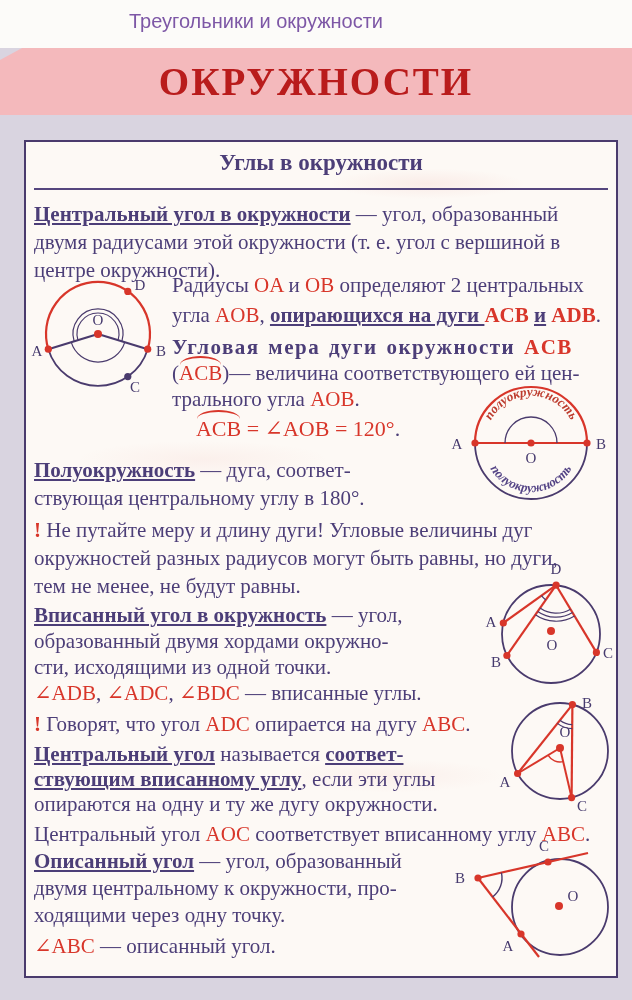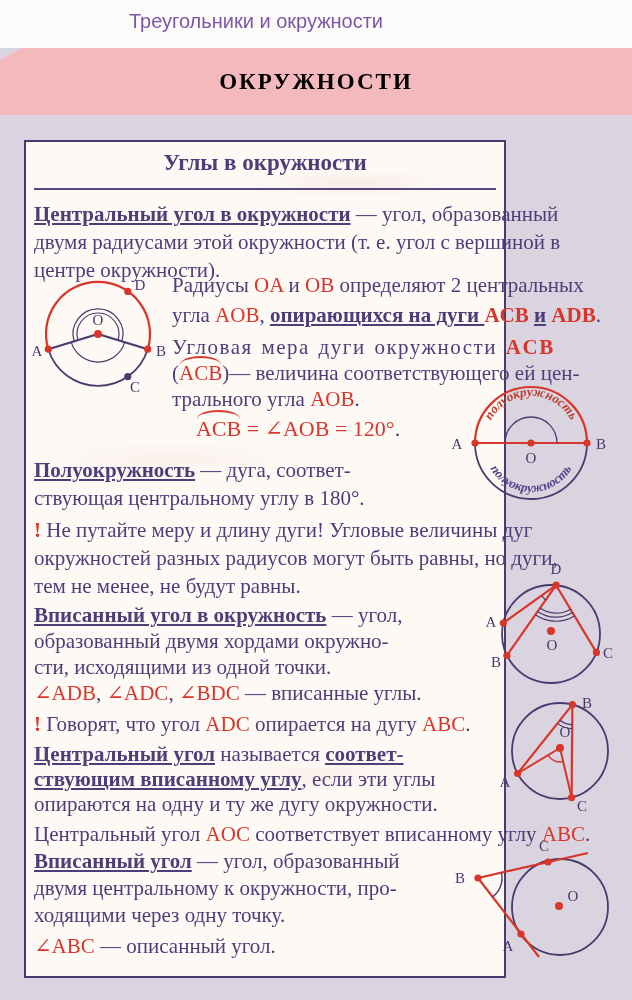--- a/index.html
+++ b/index.html
@@ -4,39 +4,39 @@
 <style>
   html,body{margin:0;padding:0;}
   .page{position:relative;width:632px;height:1000px;overflow:hidden;
         background:#d9d4e0;font-family:"Liberation Serif","DejaVu Serif",serif;}
   .top-strip{position:absolute;top:0;left:0;width:632px;height:48px;background:#fcfbf9;}
   .header-title{position:absolute;top:10px;left:0;width:512px;text-align:center;
         font-family:"Liberation Sans","DejaVu Sans",sans-serif;font-size:20px;color:#7d57a6;}
   .banner{position:absolute;top:48px;left:0;width:632px;height:67px;background:#f4b9bc;
         clip-path:polygon(0 18%,3.5% 0,100% 0,100% 100%,0 100%);
         display:flex;align-items:center;justify-content:center;}
-  .banner-title{font-size:23px;font-weight:bold;letter-spacing:2px;color:#000000;}
-  .card{position:absolute;left:24px;top:140px;width:482px;height:838px;box-sizing:border-box;
+  .banner-title{font-size:39px;font-weight:bold;letter-spacing:2px;color:#b91c1c;}
+  .card{position:absolute;left:24px;top:140px;width:594px;height:838px;box-sizing:border-box;
         border:2px solid #4a3b6d;
         background:
           radial-gradient(140px 22px at 68% 5%,  rgba(225,120,110,.10),transparent 70%),
           radial-gradient(180px 26px at 30% 38%, rgba(225,120,110,.07),transparent 70%),
           radial-gradient(160px 24px at 62% 76%, rgba(225,120,110,.07),transparent 70%),
           #fdf9f5; padding-left: 39px;}
   .card-title{position:absolute;top:8px;left:0;width:100%;text-align:center;
         font-size:23px;font-weight:bold;color:#4c3e78;}
   .divider{position:absolute;top:46px;left:8px;right:8px;border-top:2px solid #55467e;}
   .para{position:absolute;font-size:21px;line-height:28px;color:#4c3e78;white-space:nowrap;}
   .formula{position:absolute;left:122px;top:272px;width:300px;text-align:center;
         font-size:22px;line-height:30px;color:#4c3e78;white-space:nowrap;}
   .seg-n{}
   .seg-b{font-weight:bold;text-decoration:underline;}
   .seg-r{color:#d8362a;}
   .seg-rb{color:#d8362a;font-weight:bold;}
-  .seg-sp{font-weight:normal;letter-spacing:1.5px;word-spacing:2px;}
+  .seg-sp{font-weight:bold;letter-spacing:1.5px;word-spacing:2px;}
   .seg-rsp{color:#d8362a;font-weight:bold;letter-spacing:1.5px;}
   .seg-excl{color:#d8362a;font-weight:bold;}
   .seg-arc{color:#d8362a;position:relative;display:inline-block;}
   .seg-arc::before{content:"";position:absolute;left:1px;right:1px;top:-4px;height:7px;
         border-top:2px solid #d8362a;border-radius:50% 50% 0 0/100% 100% 0 0;}
   svg{position:absolute;}
   .lbl{font-size:15px;fill:#463a6e;font-family:"Liberation Serif","DejaVu Serif",serif;}
   .arc-txt-top{font-size:13px;font-style:italic;font-weight:bold;fill:#bd3c2e;}
   .arc-txt-bot{font-size:13px;font-style:italic;font-weight:bold;fill:#554586;}
 </style>
@@ -143,21 +143,21 @@
       <circle cx="23.6" cy="85.5" r="3.6" fill="#d8362a"></circle>
       <circle cx="77.6" cy="109.6" r="3.6" fill="#d8362a"></circle>
       <circle cx="66" cy="60" r="4" fill="#d8362a"></circle>
       <text class="lbl" x="93" y="20" text-anchor="middle">B</text>
       <text class="lbl" x="11" y="99" text-anchor="middle">A</text>
       <text class="lbl" x="88" y="123" text-anchor="middle">C</text>
       <text class="lbl" x="71" y="49" text-anchor="middle">O</text>
     </svg>
 
     <div class="para" style="left:8px;top:678px;width:578px;"><span class="seg-n">Центральный угол </span><span class="seg-r">AOC</span><span class="seg-n"> соответствует вписанному углу </span><span class="seg-r">ABC</span><span class="seg-n">.</span></div>
-    <div class="para" style="left:8px;top:706px;line-height:27px;width:404px;"><span class="seg-b">Вписанный угол</span><span class="seg-n"> — угол, образованный</span><br><span class="seg-n">двумя центральному к окружности, про-</span><br><span class="seg-n">ходящими через одну точку.</span></div>
+    <div class="para" style="left:8px;top:706px;line-height:27px;width:404px;"><span class="seg-b">Описанный угол</span><span class="seg-n"> — угол, образованный</span><br><span class="seg-n">двумя центральному к окружности, про-</span><br><span class="seg-n">ходящими через одну точку.</span></div>
     <div class="para" style="left:8px;top:790px;width:404px;"><span class="seg-r">∠ABC</span><span class="seg-n"> — описанный угол.</span></div>
 
     <svg style="left:414px;top:698px;" width="176" height="136" viewBox="0 0 176 136">
       <circle cx="120" cy="67" r="48" fill="none" stroke="#4a3b6d" stroke-width="1.8"></circle>
       <line x1="38" y1="38" x2="148" y2="13" stroke="#d8362a" stroke-width="2.2"></line>
       <line x1="38" y1="38" x2="99" y2="117" stroke="#d8362a" stroke-width="2.2"></line>
       <path d="M 61.4 32.6 A 24 24 0 0 1 52.6 57" fill="none" stroke="#4a3b6d" stroke-width="1.4"></path>
       <circle cx="38" cy="38" r="3.6" fill="#d8362a"></circle>
       <circle cx="108" cy="22" r="3.6" fill="#d8362a"></circle>
       <circle cx="81" cy="94" r="3.6" fill="#d8362a"></circle>

